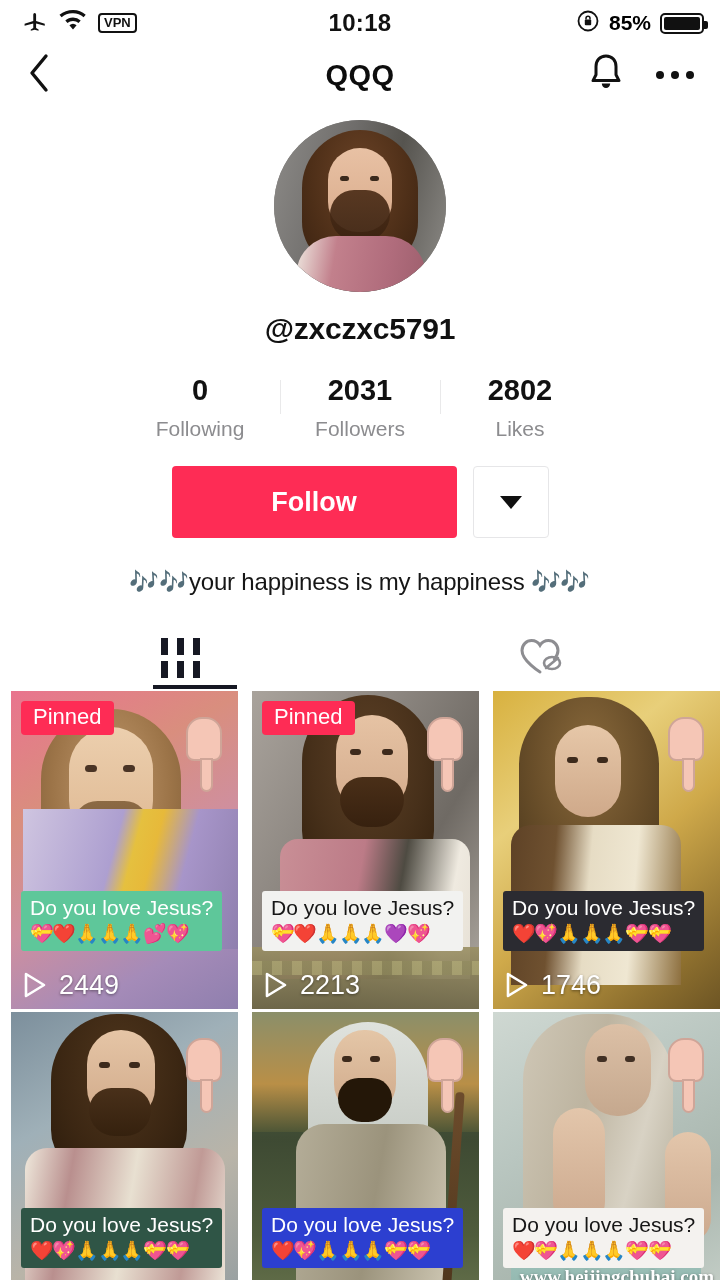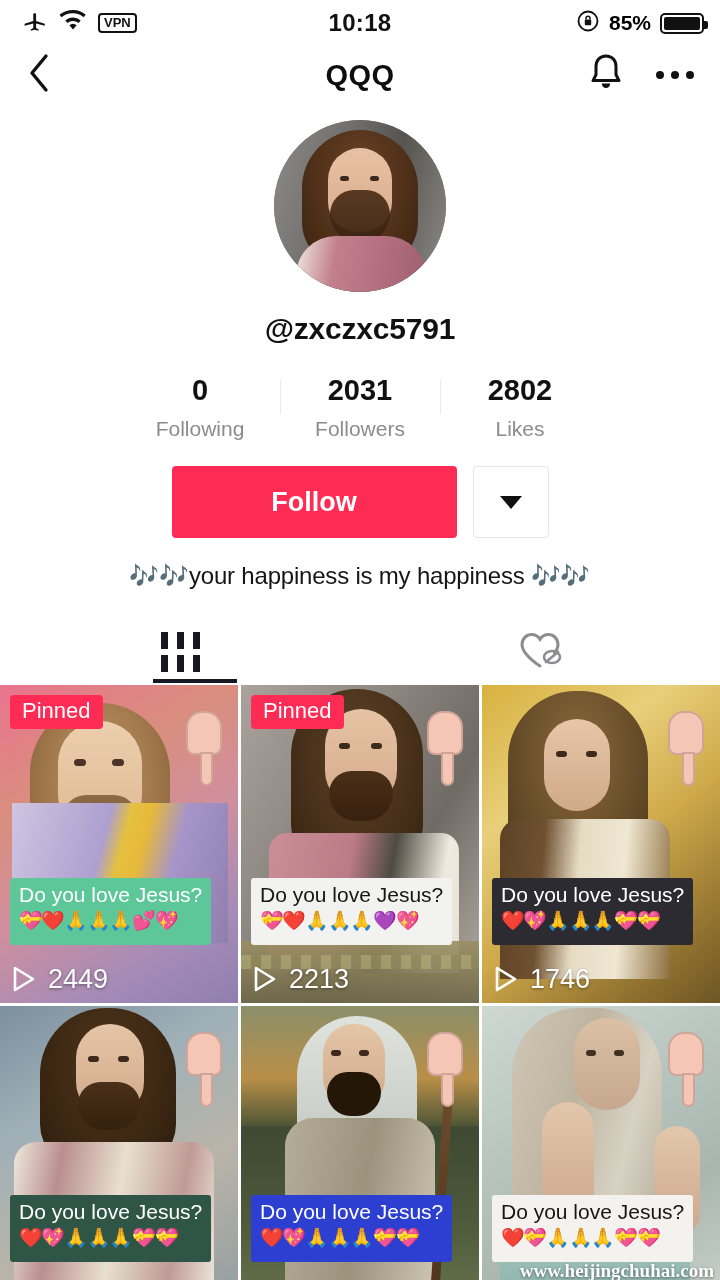--- a/index.html
+++ b/index.html
@@ -100,53 +100,53 @@
     display: flex; align-items: center; justify-content: center; border: none;
     font-family: "Liberation Sans", sans-serif; cursor: pointer;
   }
   .follow-more {
     width: 76px; height: 72px; border: 1px solid #e6e6e8; border-radius: 4px;
     background: #fff; display: flex; align-items: center; justify-content: center; cursor: pointer;
   }
   .caret { width: 0; height: 0; border-left: 11px solid transparent; border-right: 11px solid transparent; border-top: 13px solid #101010; }
 
   .bio {
-    text-align: center; margin-top: 24px; font-size: 24px; color: #161616; letter-spacing: -.2px;
+    text-align: center; margin-top: 30px; font-size: 24px; color: #161616; letter-spacing: -.2px;
     padding: 0 40px; line-height: 1.2;
   }
 
   
   .tabs { display: flex; margin-top: 30px; height: 62px; position: relative; }
   .tab { flex: 1; display: flex; align-items: center; justify-content: center; cursor: pointer; }
   .tab-underline { position: absolute; bottom: 0; left: 153px; width: 84px; height: 4px; background: #161823; }
   .grid-ico { display: grid; grid-template-columns: repeat(3, 7px); grid-template-rows: repeat(2, 17px); gap: 6px 9px; }
   .grid-ico i { display: block; background: #161823; width: 7px; height: 17px; }
 
   
   .vgrid { display: grid; grid-template-columns: repeat(3, 1fr); gap: 3px; margin-top: 2px; }
-  .vcell { position: relative; height: 318px; overflow: hidden; background: #333; }
+  .vcell { position: relative; height: 318px; overflow: hidden; background: #333; margin-left: 11px; }
   .vbg { position: absolute; inset: 0; }
   .pinned {
     position: absolute; left: 10px; top: 10px; background: #fe2c55; color: #fff;
     font-size: 22px; padding: 4px 12px 6px; border-radius: 4px; line-height: 1.1;
   }
   .hand {
     position: absolute; right: 16px; top: 26px; width: 36px; height: 74px;
   }
   .hand-palm {
     width: 36px; height: 44px; background: #f5c6b6; border: 2px solid #cfa598;
     border-radius: 16px 16px 8px 8px;
   }
   .hand-fing {
     width: 13px; height: 34px; background: #f5c6b6; border: 2px solid #cfa598;
     border-radius: 0 0 7px 7px; margin-left: 14px; margin-top: -3px;
   }
   .caption {
     position: absolute; left: 10px; bottom: 58px; max-width: 205px;
-    padding: 5px 9px 14px; border-radius: 3px; line-height: 1.12;
+    padding: 5px 9px 7px; border-radius: 3px; line-height: 1.12;
   }
   .cap-txt { font-size: 21px; font-weight: 500; display: block; white-space: nowrap; }
   .cap-emo { font-size: 19px; display: block; margin-top: 3px; letter-spacing: -1px; }
   .plays { position: absolute; left: 12px; bottom: 8px; display: flex; align-items: center; gap: 12px; }
   .play-ico { position: relative; width: 24px; height: 28px; }
   .play-ico svg { display: block; }
   .play-num { color: #fff; font-size: 27px; font-weight: 500; text-shadow: 0 1px 3px rgba(0,0,0,.45); }
   .watermark {
     position: absolute; right: 6px; bottom: 42px; color: #fff; font-size: 19px;
     font-family: "Liberation Serif", serif; font-weight: bold; white-space: nowrap;

